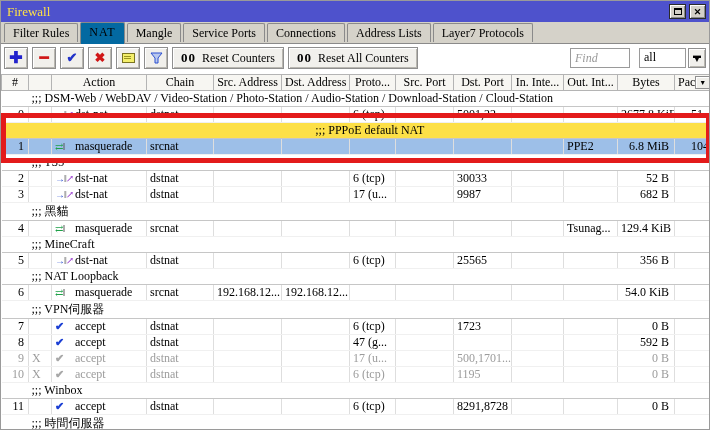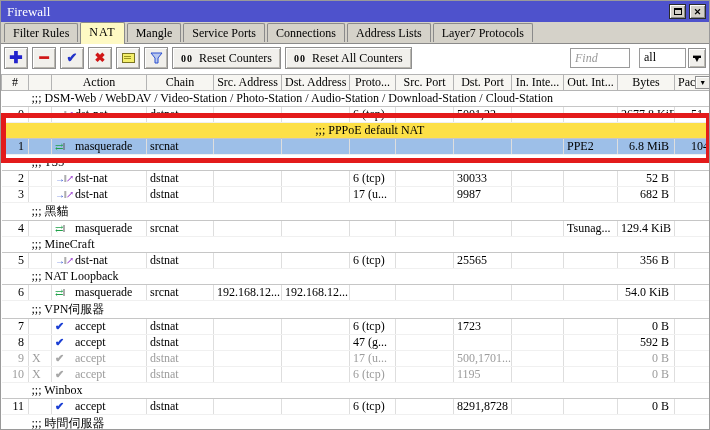--- a/index.html
+++ b/index.html
@@ -5,44 +5,44 @@
   * { box-sizing: border-box; margin: 0; padding: 0; }
   html,body { background:#fff; }
   body { font-family: "Liberation Serif", "DejaVu Serif", serif; font-size: 12px; color:#000; }
 
   .window { position:relative; width:710px; height:430px; overflow:hidden;
             border:1px solid #9a9a9a; background:#fff; }
 
   
   .titlebar { height:21px; background:#4e52cc; display:flex; align-items:center;
               padding:0 3px 0 6px; }
-  .titlebar .title { color:#ffffff; font-size:13px; flex:1 1 auto; }
+  .titlebar .title { color:#fde047; font-size:13px; flex:1 1 auto; }
   .win-btn { width:17px; height:15px; background:#d4d0c8; border:1px solid #2a2a2a;
              box-shadow: inset 1px 1px 0 #fff, inset -1px -1px 0 #8a8a8a;
              display:flex; align-items:center; justify-content:center;
              margin-left:3px; font-size:9px; font-weight:bold; color:#000; cursor:default; }
   .win-btn .sq { width:8px; height:7px; border:1px solid #000; border-top-width:2px; display:block; }
 
   
   .tabstrip { height:22px; background:#d5d2c9; border-bottom:1px solid #8a8a8a;
               display:flex; align-items:center; padding-left:3px; }
   .tab { background:#d5d2c9; border:1px solid #8a8a8a; border-bottom:none;
          border-radius:2px 2px 0 0; padding:2px 8px 2px 8px; margin-right:2px;
          height:19px; white-space:nowrap; cursor:default; }
-  .tab.active { background:#fef9c3; height:22px; margin-bottom:-1px;
+  .tab.active { background:#0369a1; height:22px; margin-bottom:-1px;
                 position:relative; z-index:2; letter-spacing:1px; }
 
   
   .toolbar { height:28px; background:#fff; display:flex; align-items:center; padding:0 3px; }
   .tbtn { height:22px; min-width:24px; background:#f1f0ec; border:1px solid #8f8f8f;
           box-shadow: inset 1px 1px 0 #ffffff, inset -1px -1px 0 #b9b7b0;
           display:flex; align-items:center; justify-content:center;
           margin-right:4px; cursor:default; font-size:13px; }
   .tbtn.wide { padding:0 8px; font-size:12px; }
-  .tbtn .b00 { font-weight:bold; font-size:10px; margin-right:6px; letter-spacing:1px; }
+  .tbtn .b00 { font-weight:bold; font-size:13px; margin-right:6px; letter-spacing:1px; }
   .ic-plus  { color:#2222cc; font-weight:bold; font-size:16px; line-height:10px; }
   .ic-minus { color:#d01616; font-weight:bold; font-size:16px; line-height:10px; }
   .ic-check { color:#2233c8; font-weight:bold; }
   .ic-x     { color:#d01616; font-weight:bold; }
   .ic-note  { width:13px; height:10px; background:#f4ef6a; border:1px solid #7a7420;
               position:relative; display:block; }
   .ic-note::after { content:""; position:absolute; left:1px; top:2px; width:7px; height:1px;
                     background:#9a941f; box-shadow:0 2px 0 #9a941f; }
   .spacer { flex:1 1 auto; }
   .find-input { width:60px; height:20px; border:1px solid #9a9a9a; padding:0 4px;

